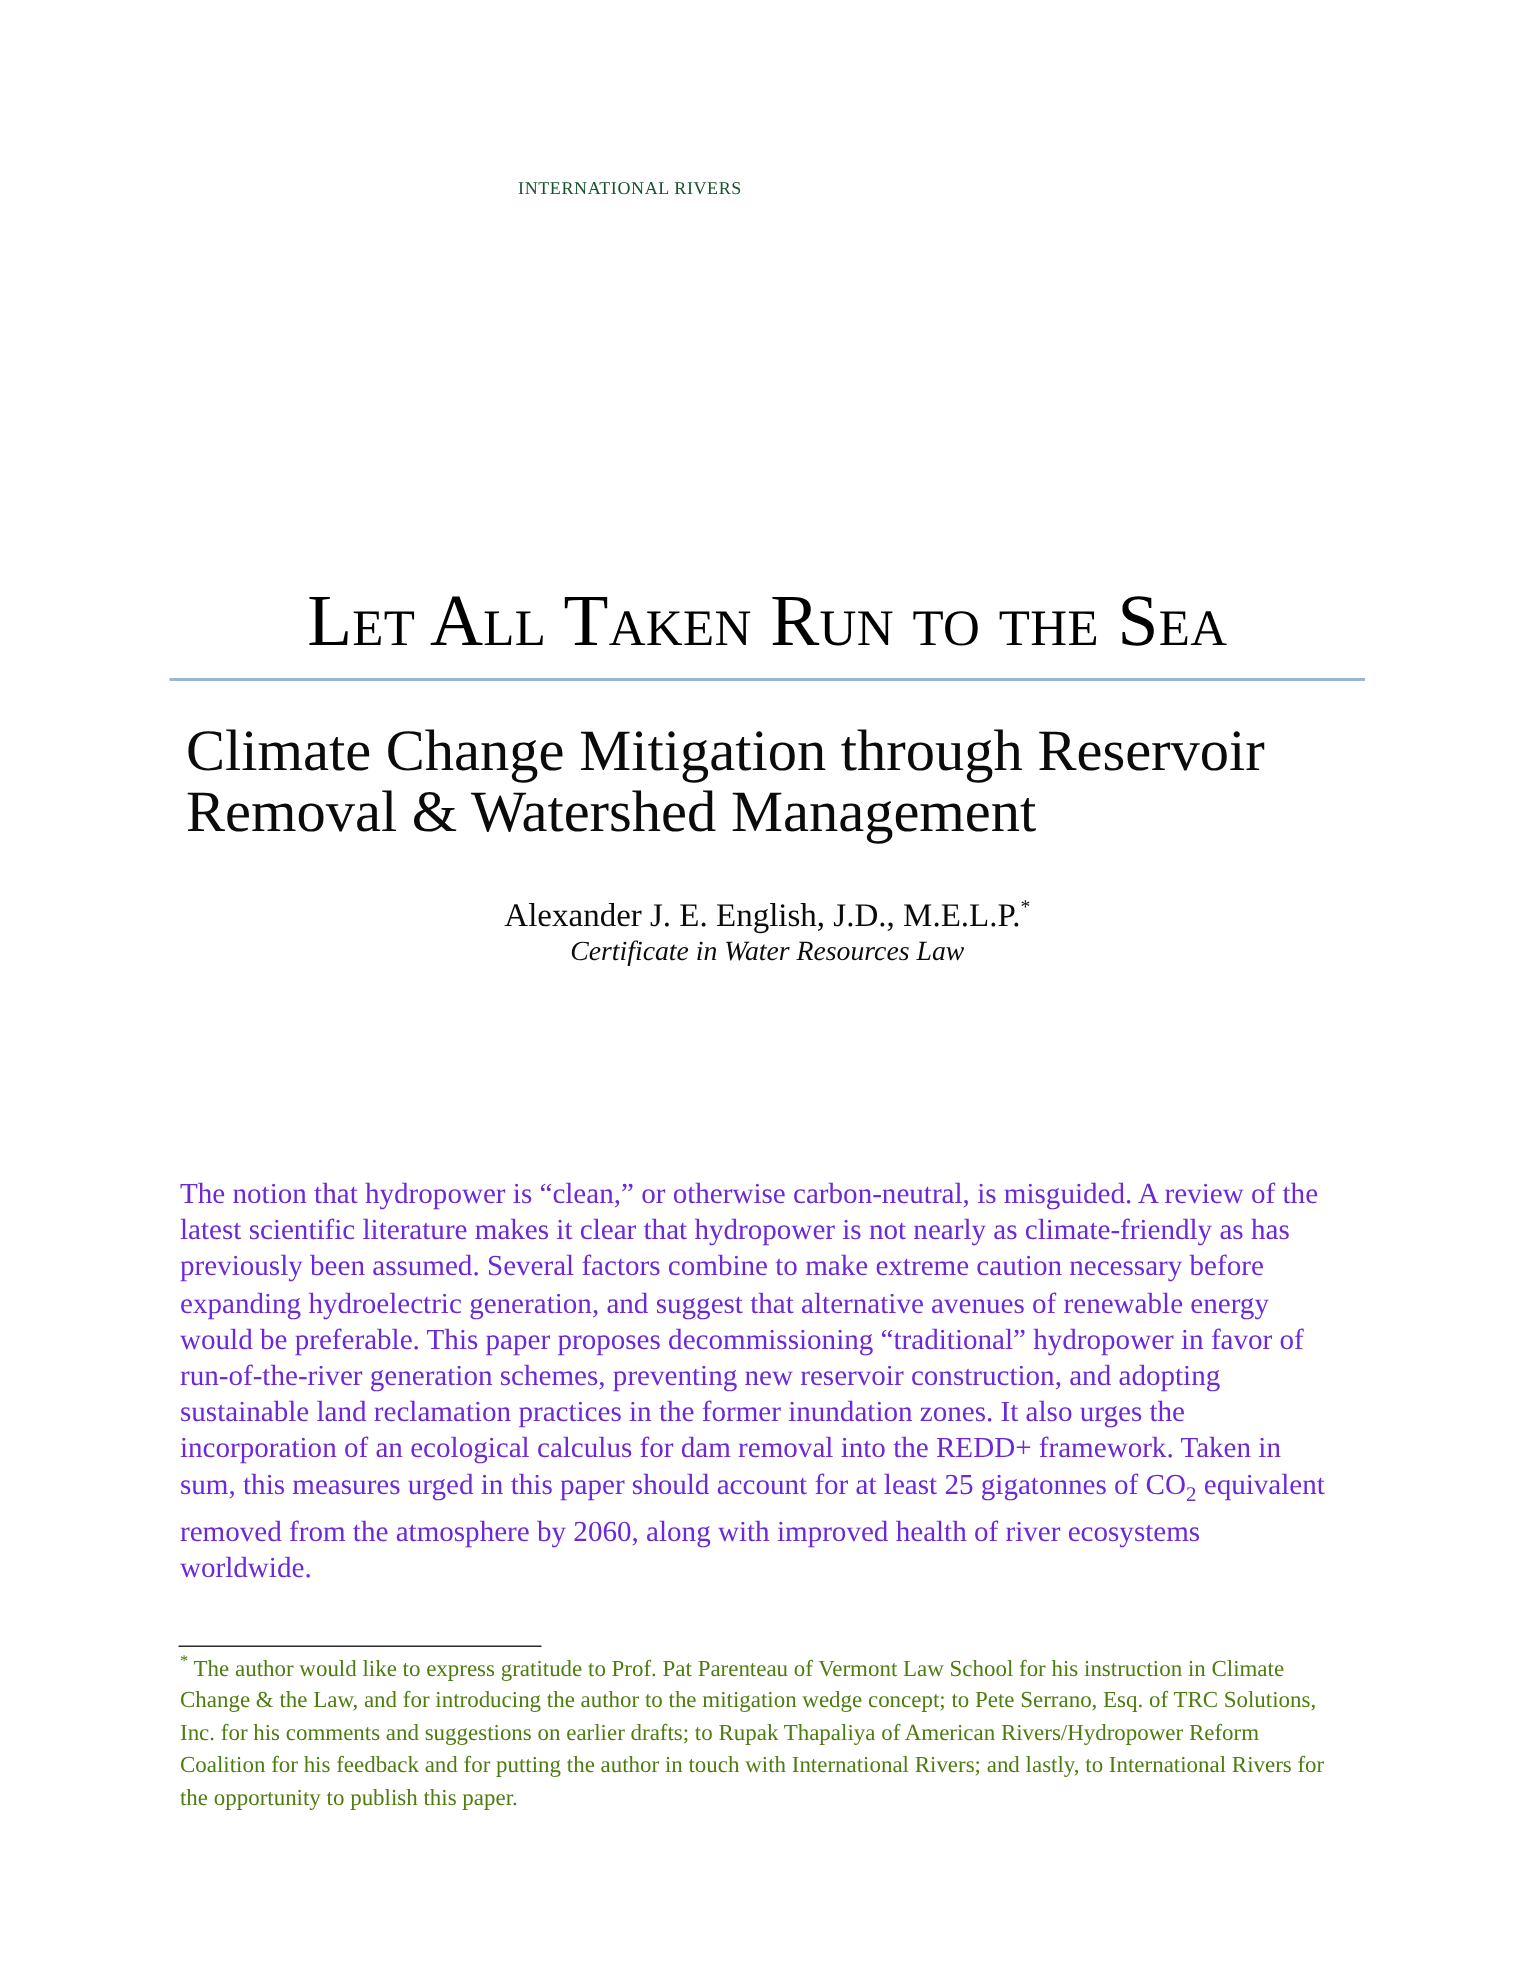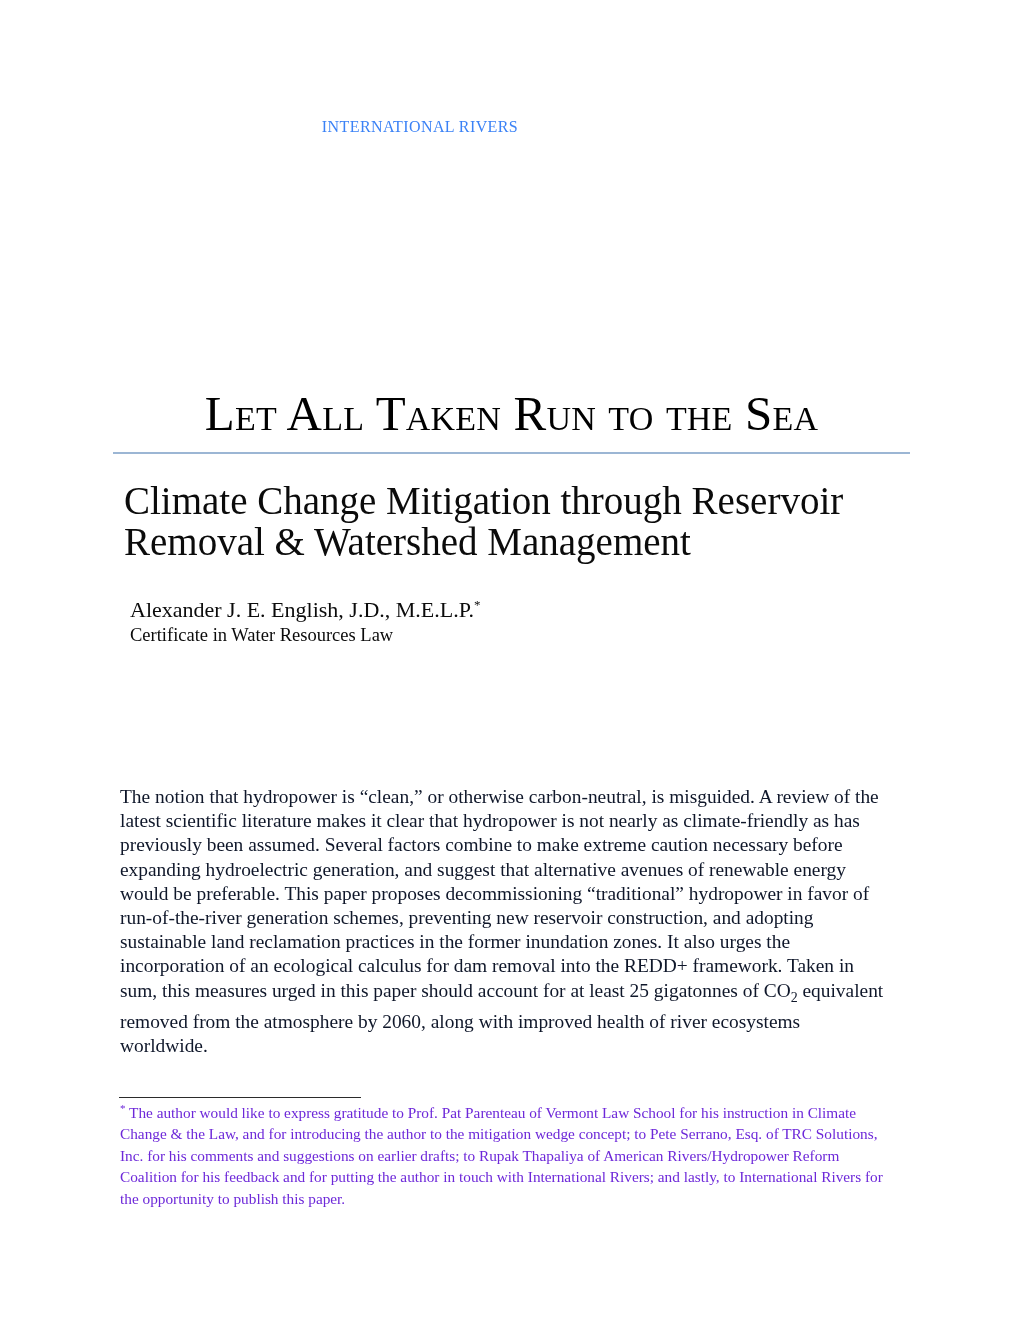--- a/index.html
+++ b/index.html
@@ -18,23 +18,23 @@
   }
 
   
   .running-header {
     position: absolute;
     top: 118px;
     left: 0;
     width: 840px;
     text-align: center;
     font-family: "Liberation Serif", "DejaVu Serif", serif;
-    font-size: 16px;
+    font-size: 12px;
     letter-spacing: 0.4px;
-    color: #3b82f6;
+    color: #14532d;
   }
 
   
   .title-block {
     position: absolute;
     top: 386px;
     left: 113px;
     width: 797px;
   }
   .doc-title {
@@ -67,75 +67,77 @@
     font-family: "Liberation Serif", "DejaVu Serif", serif;
     font-size: 39px;
     line-height: 41px;
     color: #0b0b0b;
   }
 
   
   .author-block {
     position: absolute;
     top: 596px;
-    left: 130px;
+    left: 113px;
     width: 797px;
+    text-align: center;
   }
   .author-name {
     font-size: 22px;
     line-height: 27px;
     color: #0b0b0b;
   }
   .author-name .fn-marker {
     font-size: 13px;
     vertical-align: super;
     line-height: 0;
   }
   .author-cert {
     font-size: 18.5px;
     line-height: 24px;
+    font-style: italic;
     color: #0b0b0b;
   }
   .author-school {
     font-size: 18.5px;
     line-height: 24px;
     color: #0b0b0b;
   }
 
   
   .abstract {
     position: absolute;
     top: 785px;
     left: 120px;
     width: 766px;
     font-size: 19.4px;
     line-height: 24.2px;
     text-align: left;
-    color: #0f172a;
+    color: #6d28d9;
   }
 
   
   .footnote-sep {
     position: absolute;
     top: 1089px;
     left: 119px;
     width: 242px;
     height: 0;
     border: 0;
     border-top: 1.6px solid #2b2b2b;
   }
   .footnote {
     position: absolute;
     top: 1102px;
     left: 120px;
     width: 775px;
     font-size: 15.3px;
     line-height: 21.4px;
     text-align: left;
-    color: #6d28d9;
+    color: #4d7c0f;
   }
   .footnote .fn-marker {
     font-size: 11px;
     vertical-align: super;
     line-height: 0;
   }
   sub { font-size: 0.72em; }
 </style>
 </head>
 <body>

